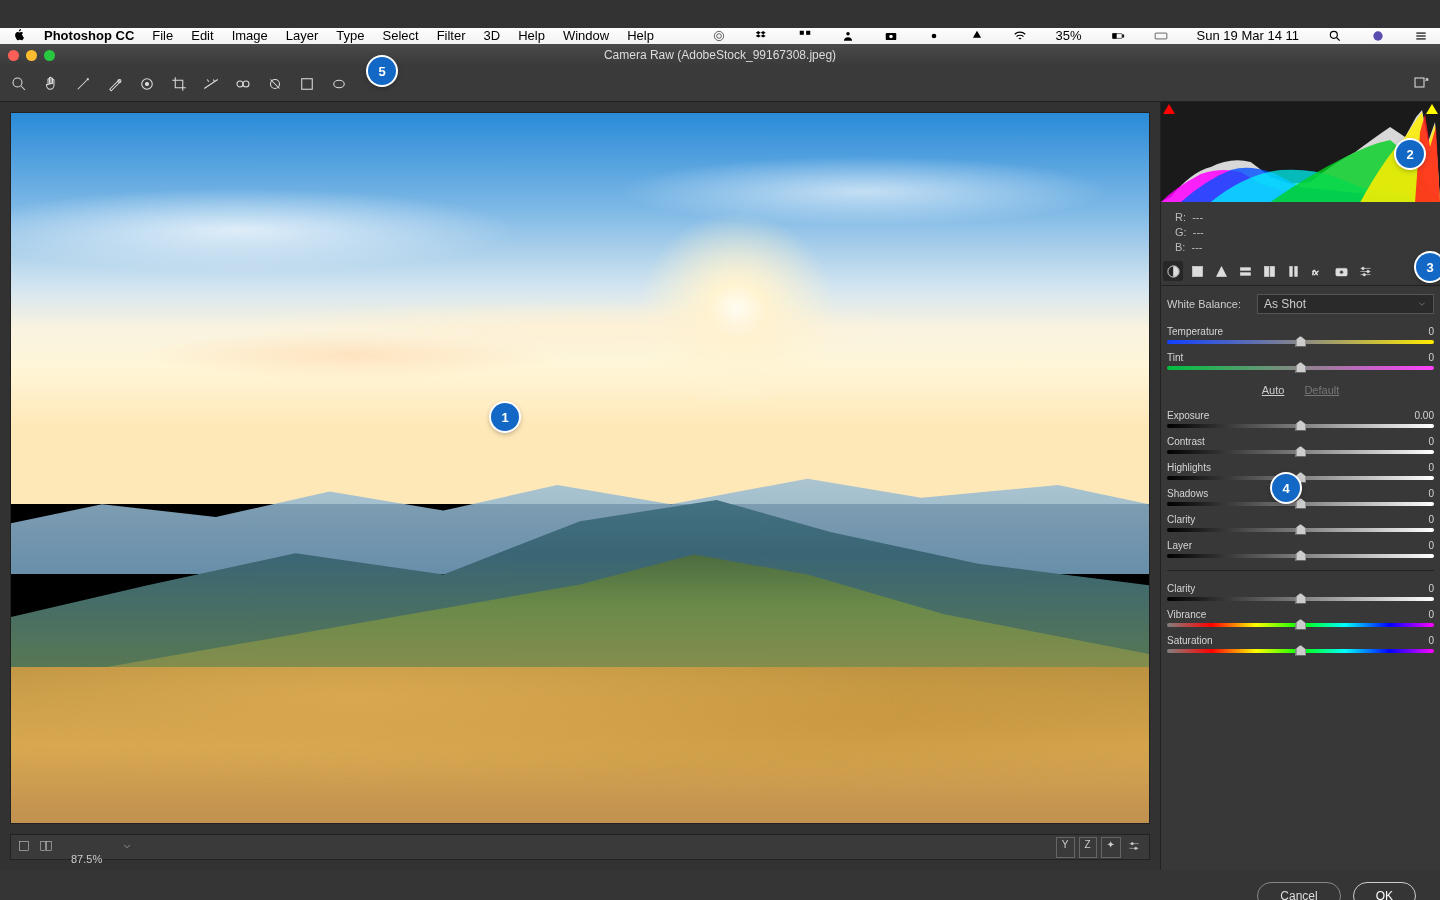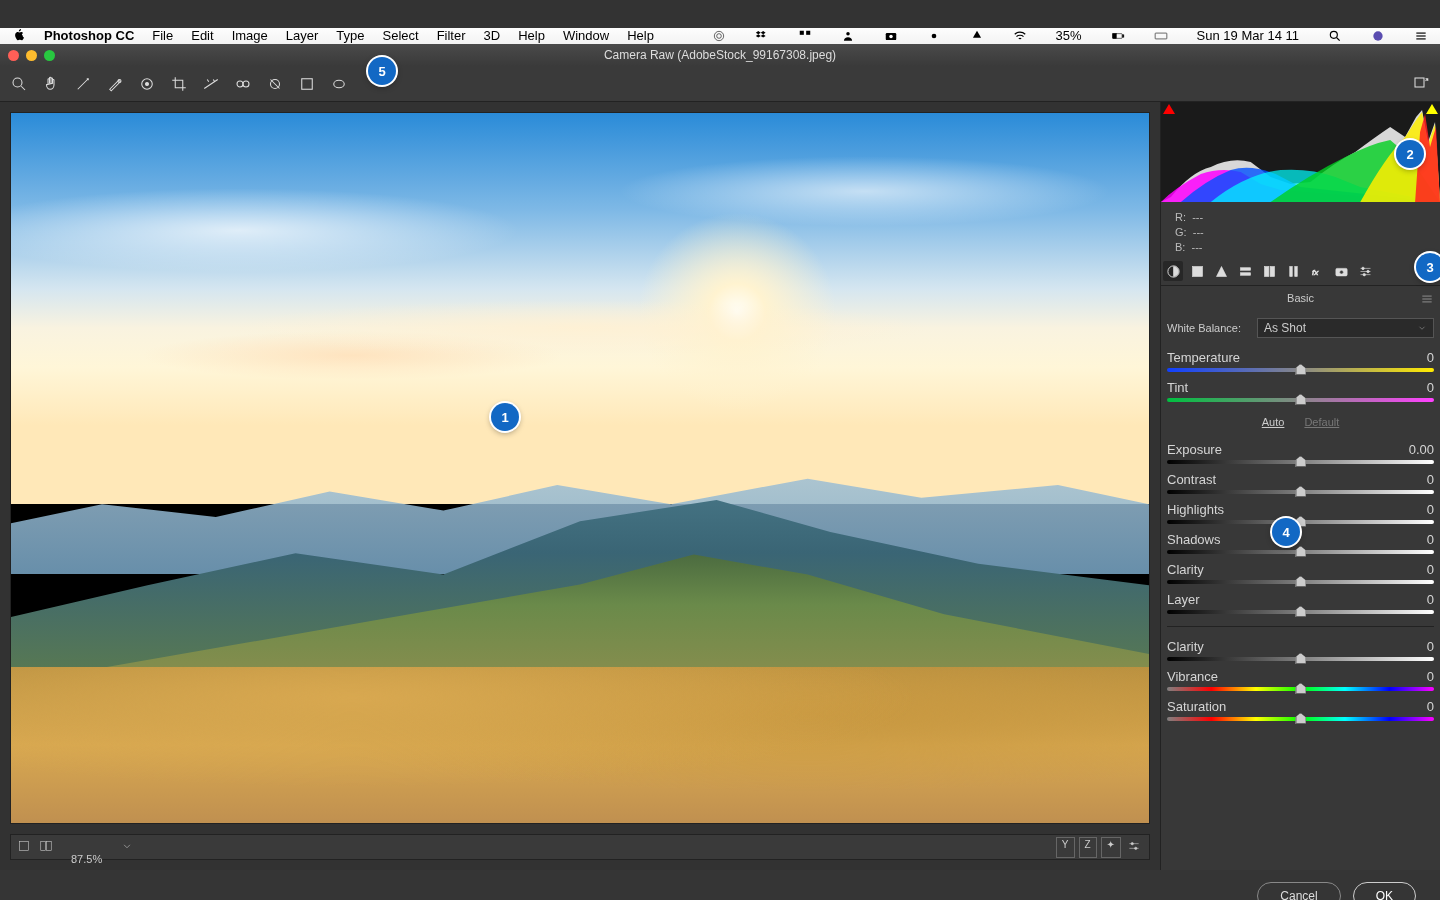--- a/index.html
+++ b/index.html
@@ -62,21 +62,21 @@
 .hist-svg{width:100%;height:100%;}
 .rgb { font-size:11px; color:#bbb; padding:2px 8px; line-height:15px;}
 .tabbar { display:flex; gap:4px; padding:4px 2px; border-bottom:1px solid #222; margin:0 -6px;}
 .tabbar .ti{width:20px;height:20px;display:flex;align-items:center;justify-content:center;cursor:pointer;}
 .tabbar .ti.active{background:#272727;border-radius:2px;}
 .tabbar svg{width:15px;height:15px;stroke:#ddd;fill:#ddd;}
 .panel-title { text-align:center; font-size:11px; padding:6px 0; position:relative;}
 .panel-title .ham{position:absolute;right:0;top:6px;}
 
 .row { margin:4px 0; }
-.row-label{display:flex;justify-content:space-between;font-size:13px;color:#d5d5d5;margin-bottom:3px;}
+.row-label{display:flex;justify-content:space-between;font-size:10px;color:#d5d5d5;margin-bottom:3px;}
 .slider-track{height:4px;position:relative;border-radius:2px;}
 .slider-thumb{position:absolute;top:-4px;width:11px;height:11px;background:#ccc;border:1px solid #666;left:50%;transform:translateX(-50%);clip-path:polygon(50% 0,100% 40%,100% 100%,0 100%,0 40%);}
 .temp-track{background:linear-gradient(to right,#1040ff,#888,#ffea00);}
 .tint-track{background:linear-gradient(to right,#00c040,#888,#ff40ff);}
 .gray-track{background:linear-gradient(to right,#000,#fff);}
 .sat-track{background:linear-gradient(to right,#808080,#ff0000,#ffff00,#00ff00,#00ffff,#0000ff,#ff00ff);}
 
 .wb-row{display:flex;align-items:center;gap:16px;font-size:11px;margin:8px 0;}
 .wb-select{flex:1;background:#2a2a2a;border:1px solid #555;padding:2px 6px;color:#ccc;font-size:12px;display:flex;justify-content:space-between;align-items:center;}
 
@@ -389,28 +389,20 @@
             <line x1="4" y1="12" x2="20" y2="12"></line>
             <line x1="4" y1="17" x2="20" y2="17"></line>
             <circle cx="8" cy="7" r="2" fill="#ddd"></circle>
             <circle cx="16" cy="12" r="2" fill="#ddd"></circle>
             <circle cx="10" cy="17" r="2" fill="#ddd"></circle>
           </svg>
         </div>
       <div class="badge" style="right:-4px;top:-4px;">3</div>
     </div>
 
-    <div class="panel-title">
-      <span>Basic</span>
-      <span class="ham"><svg width="14" height="14" viewBox="0 0 24 24" stroke="#ccc">
-            <line x1="4" y1="7" x2="20" y2="7"></line>
-            <line x1="4" y1="12" x2="20" y2="12"></line>
-            <line x1="4" y1="17" x2="20" y2="17"></line>
-          </svg></span>
-    </div>
 
     <div class="wb-row">
       <span>White Balance:</span>
       <div class="wb-select">
         <span>As Shot</span>
         <svg width="10" height="10" viewBox="0 0 24 24" stroke="#ccc" fill="none">
             <path d="M6 9l6 6 6-6"></path>
           </svg>
       </div>
     </div>

